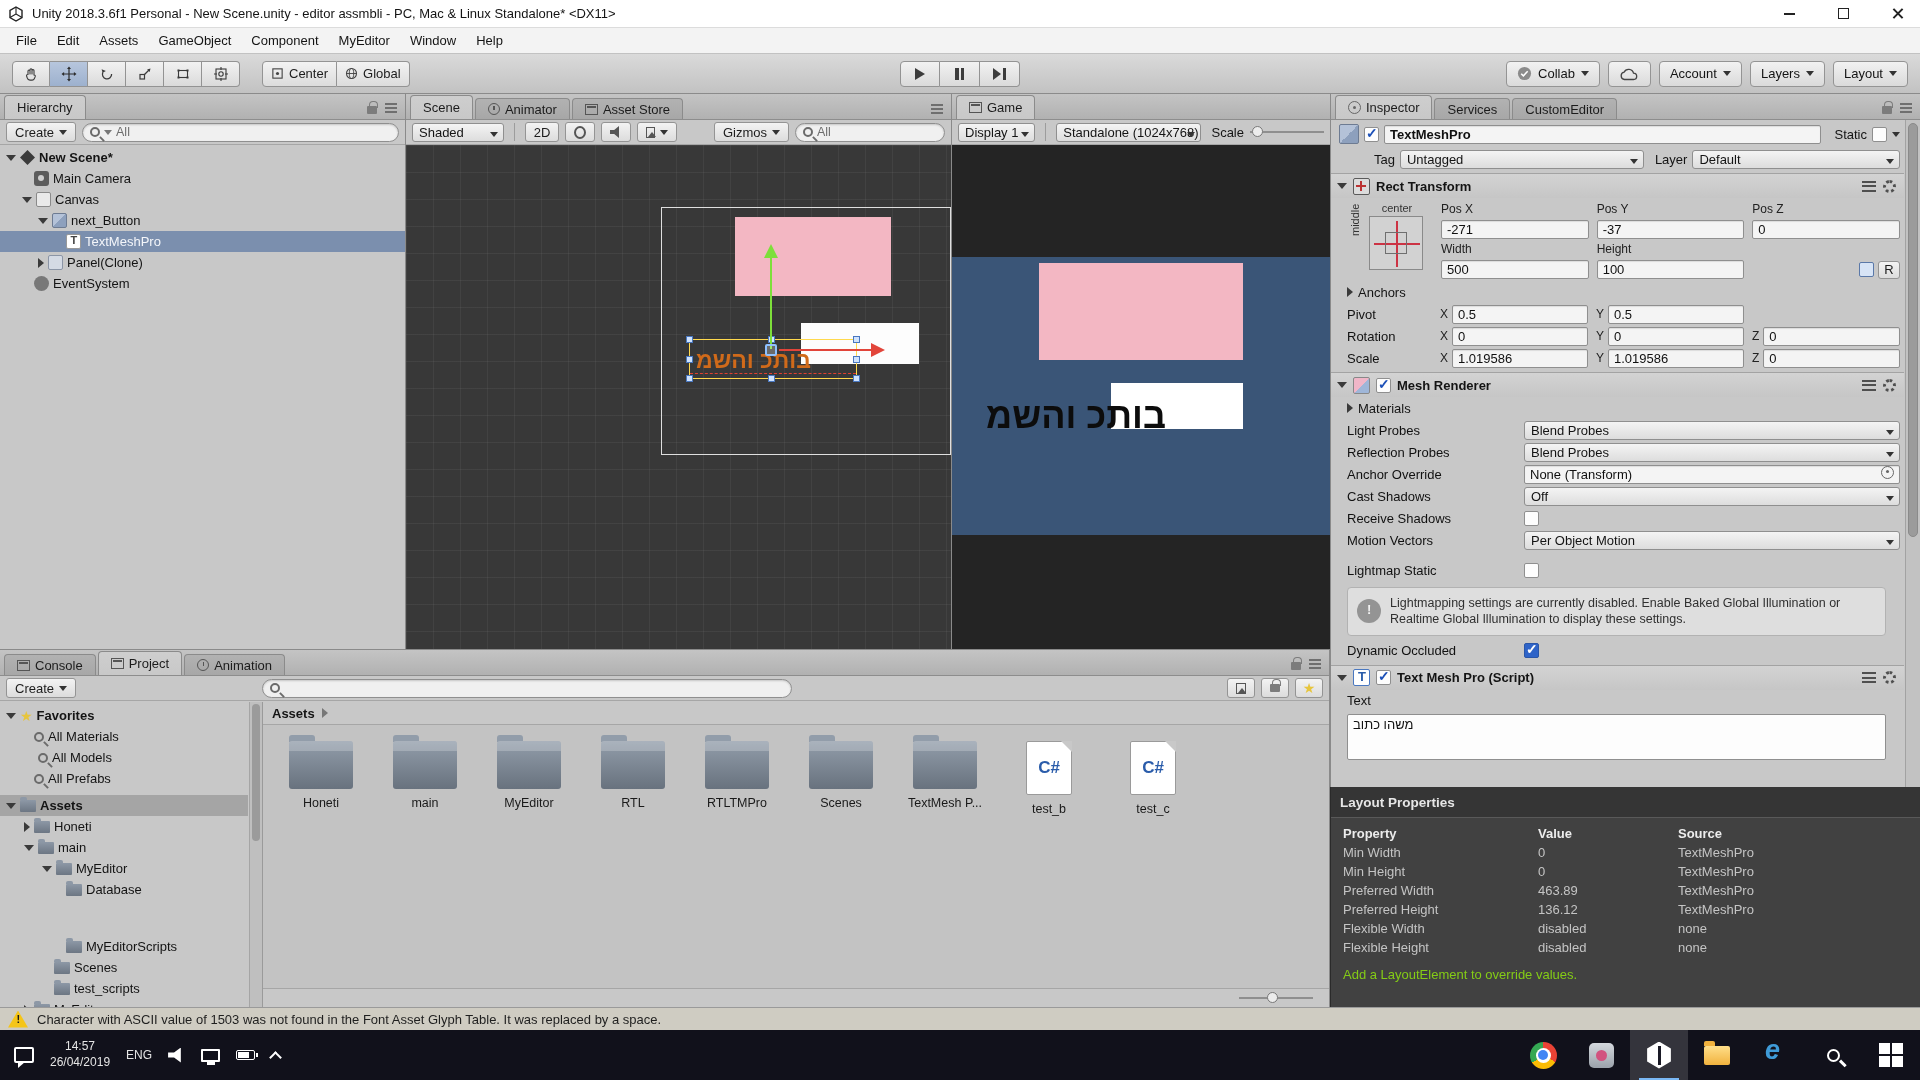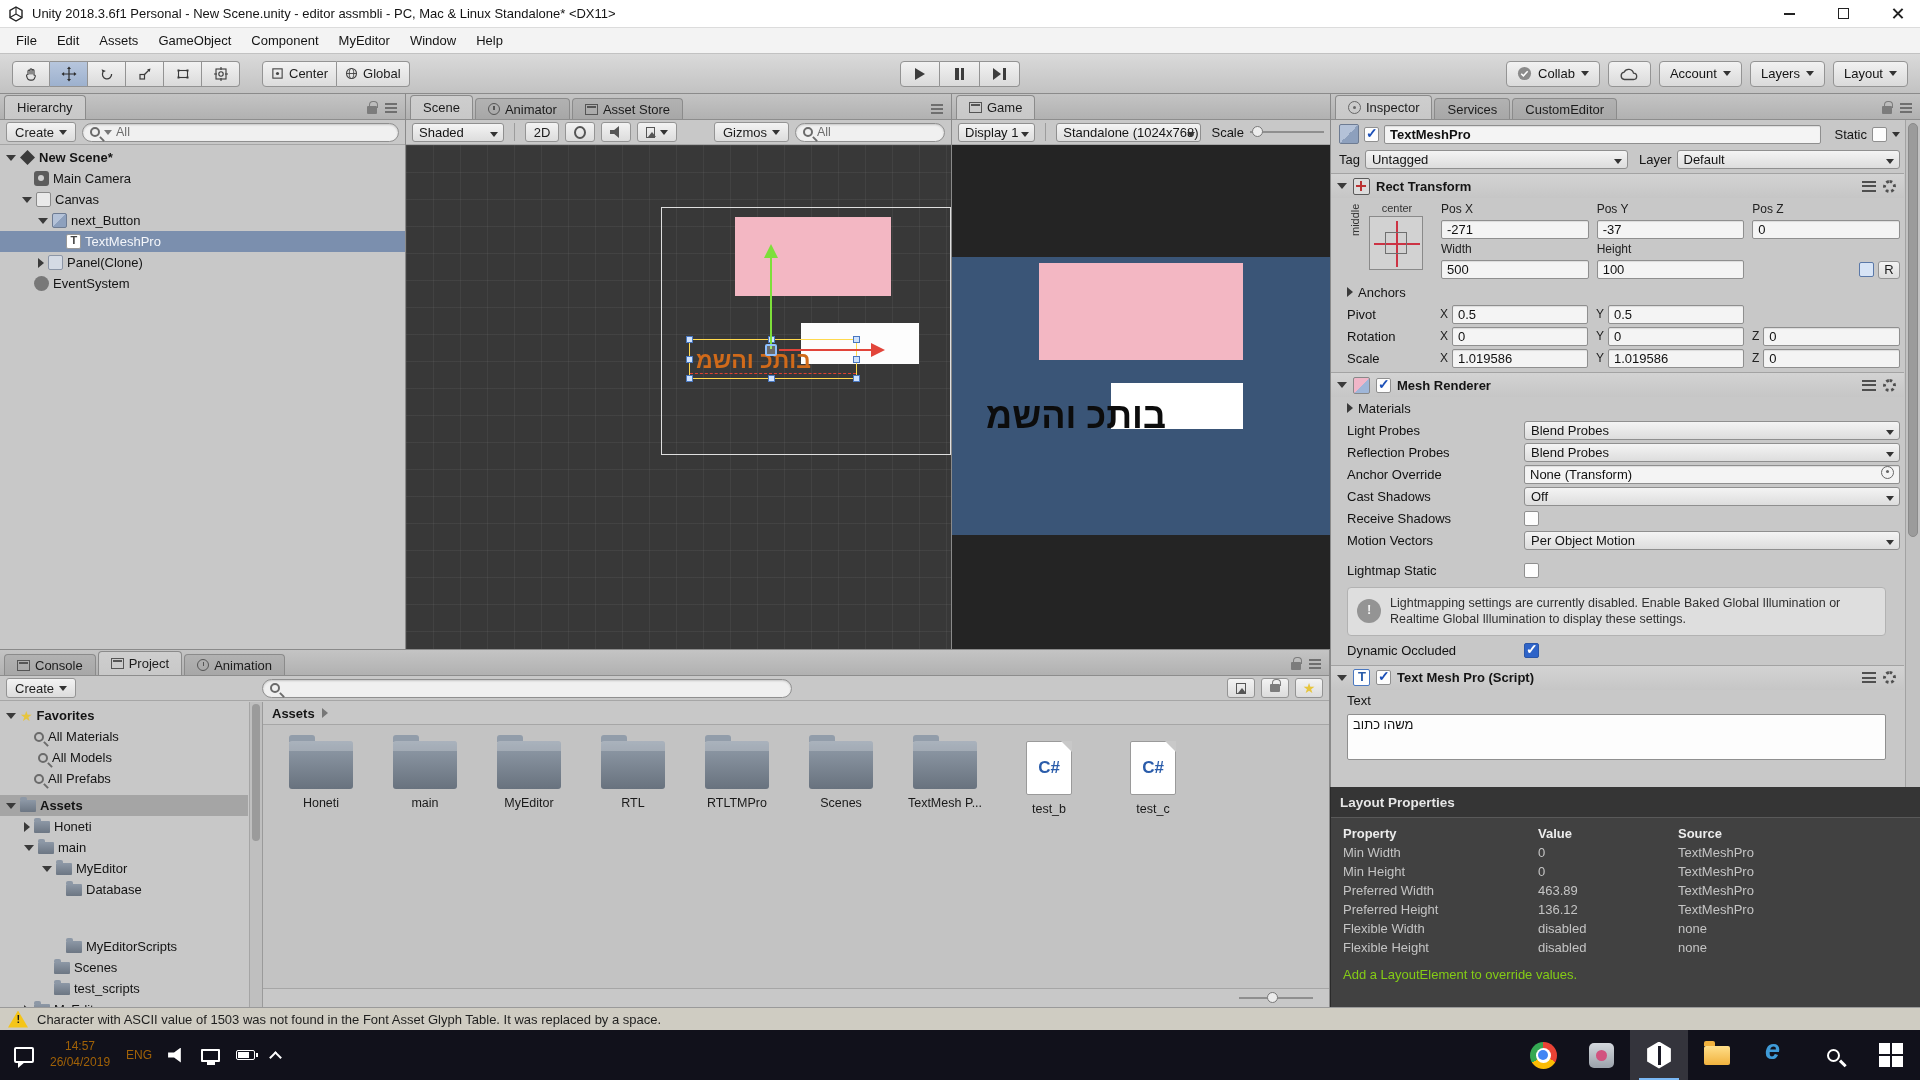--- a/index.html
+++ b/index.html
@@ -169,21 +169,21 @@
 .csfile{width:46px;height:54px;background:#fff;border:1px solid #9a9a9a;border-radius:2px;position:relative;display:flex;align-items:center;justify-content:center;}
 .csfile::before{content:"";position:absolute;right:-1px;top:-1px;border-top:11px solid #c8c8c8;border-left:11px solid transparent;}
 .cslbl{color:#2a5caa;font-weight:bold;font-size:17px;}
 .albl{font-size:12.5px;text-align:center;color:#1a1a1a;}
 .proj-foot{position:absolute;bottom:0;left:0;right:0;height:19px;border-top:1px solid #a6a6a6;display:flex;align-items:center;justify-content:flex-end;gap:8px;padding:0 16px;background:#c8c8c8;}
 
 
 #statusbar{position:absolute;left:0;top:1007px;width:1920px;height:23px;background:#cfccc2;border-top:1px solid #9a9a9a;display:flex;align-items:center;gap:9px;padding:0 8px;font-size:13px;color:#1f1f1f;}
 .warn{width:20px;height:17px;background:#f5c518;clip-path:polygon(50% 0,100% 100%,0 100%);position:relative;flex:none;}
 .warn::after{content:"!";position:absolute;left:8.5px;top:2px;font-size:11px;font-weight:bold;color:#1a1a1a;}
-#taskbar{position:absolute;left:0;top:1030px;width:1920px;height:50px;background:#11111b;display:flex;align-items:center;color:#a16207;}
+#taskbar{position:absolute;left:0;top:1030px;width:1920px;height:50px;background:#11111b;display:flex;align-items:center;color:#e5e5e5;}
 .tb-left{display:flex;align-items:center;gap:16px;padding:0 14px;}
 .tb-clock{display:flex;flex-direction:column;align-items:center;font-size:12px;line-height:1.3;}
 .tb-right{margin-left:auto;display:flex;height:100%;align-items:stretch;}
 .tb-app{width:58px;display:flex;align-items:center;justify-content:center;position:relative;}
 .tb-app.active{background:rgba(255,255,255,.15);}
 .tb-app.active::after{content:"";position:absolute;bottom:0;left:9px;right:9px;height:2px;background:#7ab8f5;}
 .ic-chat{width:20px;height:16px;border:2px solid #fff;border-radius:2px;position:relative;}
 .ic-chat::after{content:"";position:absolute;left:2px;bottom:-7px;border-top:6px solid #fff;border-right:7px solid transparent;}
 .ic-speaker{width:17px;height:15px;background:#fff;clip-path:polygon(0 33%,35% 33%,75% 0,75% 100%,35% 67%,0 67%);}
 .ic-monitor{width:19px;height:13px;border:2px solid #fff;border-radius:1px;position:relative;}
@@ -525,21 +525,21 @@
   </div>
   <div class="insc">
     <div class="irow" style="height:28px;padding-left:8px;">
       <span class="oic oic-cube" style="width:20px;height:20px;"></span>
       <span class="cb checked"></span>
       <div class="fld" style="flex:1;font-weight:bold;">TextMeshPro</div>
       <span style="margin-left:8px;">Static</span>
       <span class="cb"></span>
       <span class="caret"></span>
     </div>
-    <div class="irow" style="padding-left:8px;">
+    <div class="irow" style="padding-left:8px;margin-left:35px;">
       <span>Tag</span>
       <div class="dd" style="flex:1.2;">
           <span>Untagged</span>
         </div>
       <span style="margin-left:6px;">Layer</span>
       <div class="dd" style="flex:1;">
           <span>Default</span>
         </div>
     </div>
 

